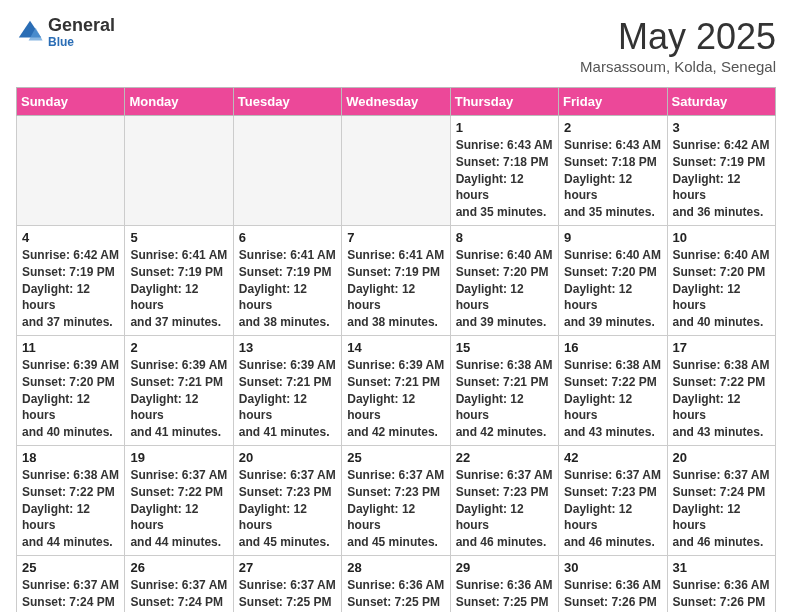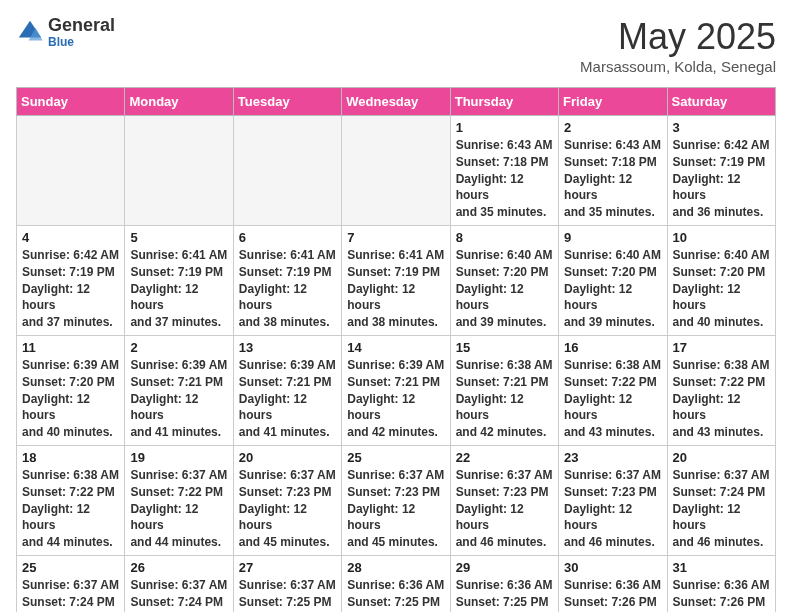--- a/index.html
+++ b/index.html
@@ -298,21 +298,21 @@
 and 45 minutes.</div>
         </td>
         <td>
           <div class="day-number">22</div>
           <div class="day-info" style="white-space: pre-line;">Sunrise: 6:37 AM
 Sunset: 7:23 PM
 Daylight: 12 hours
 and 46 minutes.</div>
         </td>
         <td>
-          <div class="day-number">23</div>
+          <div class="day-number">42</div>
           <div class="day-info" style="white-space: pre-line;">Sunrise: 6:37 AM
 Sunset: 7:23 PM
 Daylight: 12 hours
 and 46 minutes.</div>
         </td>
         <td>
           <div class="day-number">20</div>
           <div class="day-info" style="white-space: pre-line;">Sunrise: 6:37 AM
 Sunset: 7:24 PM
 Daylight: 12 hours

